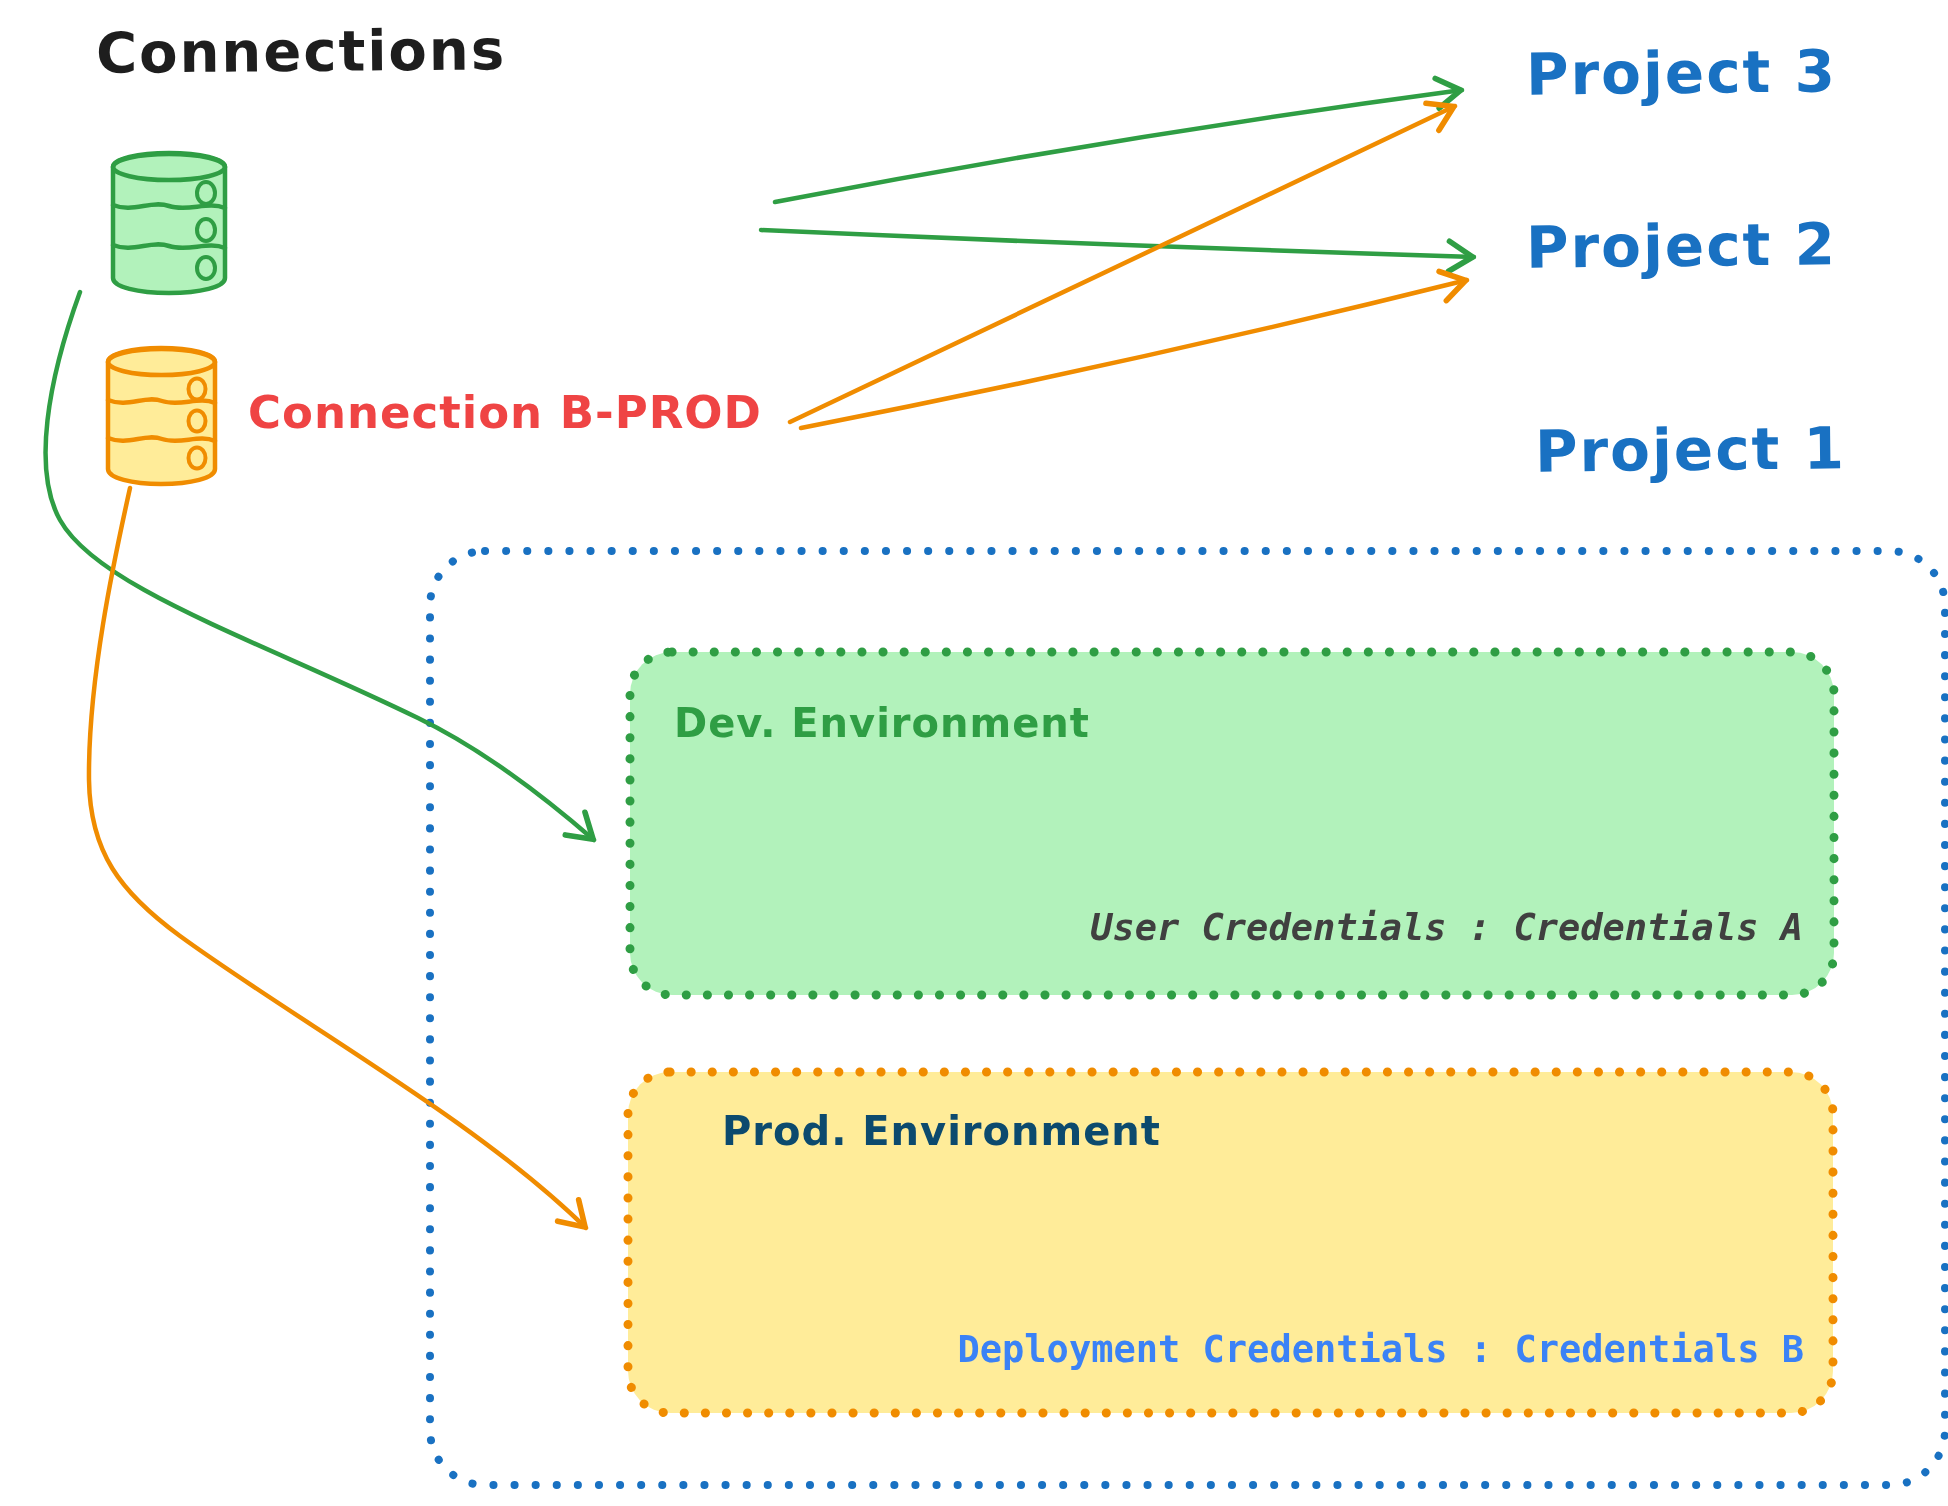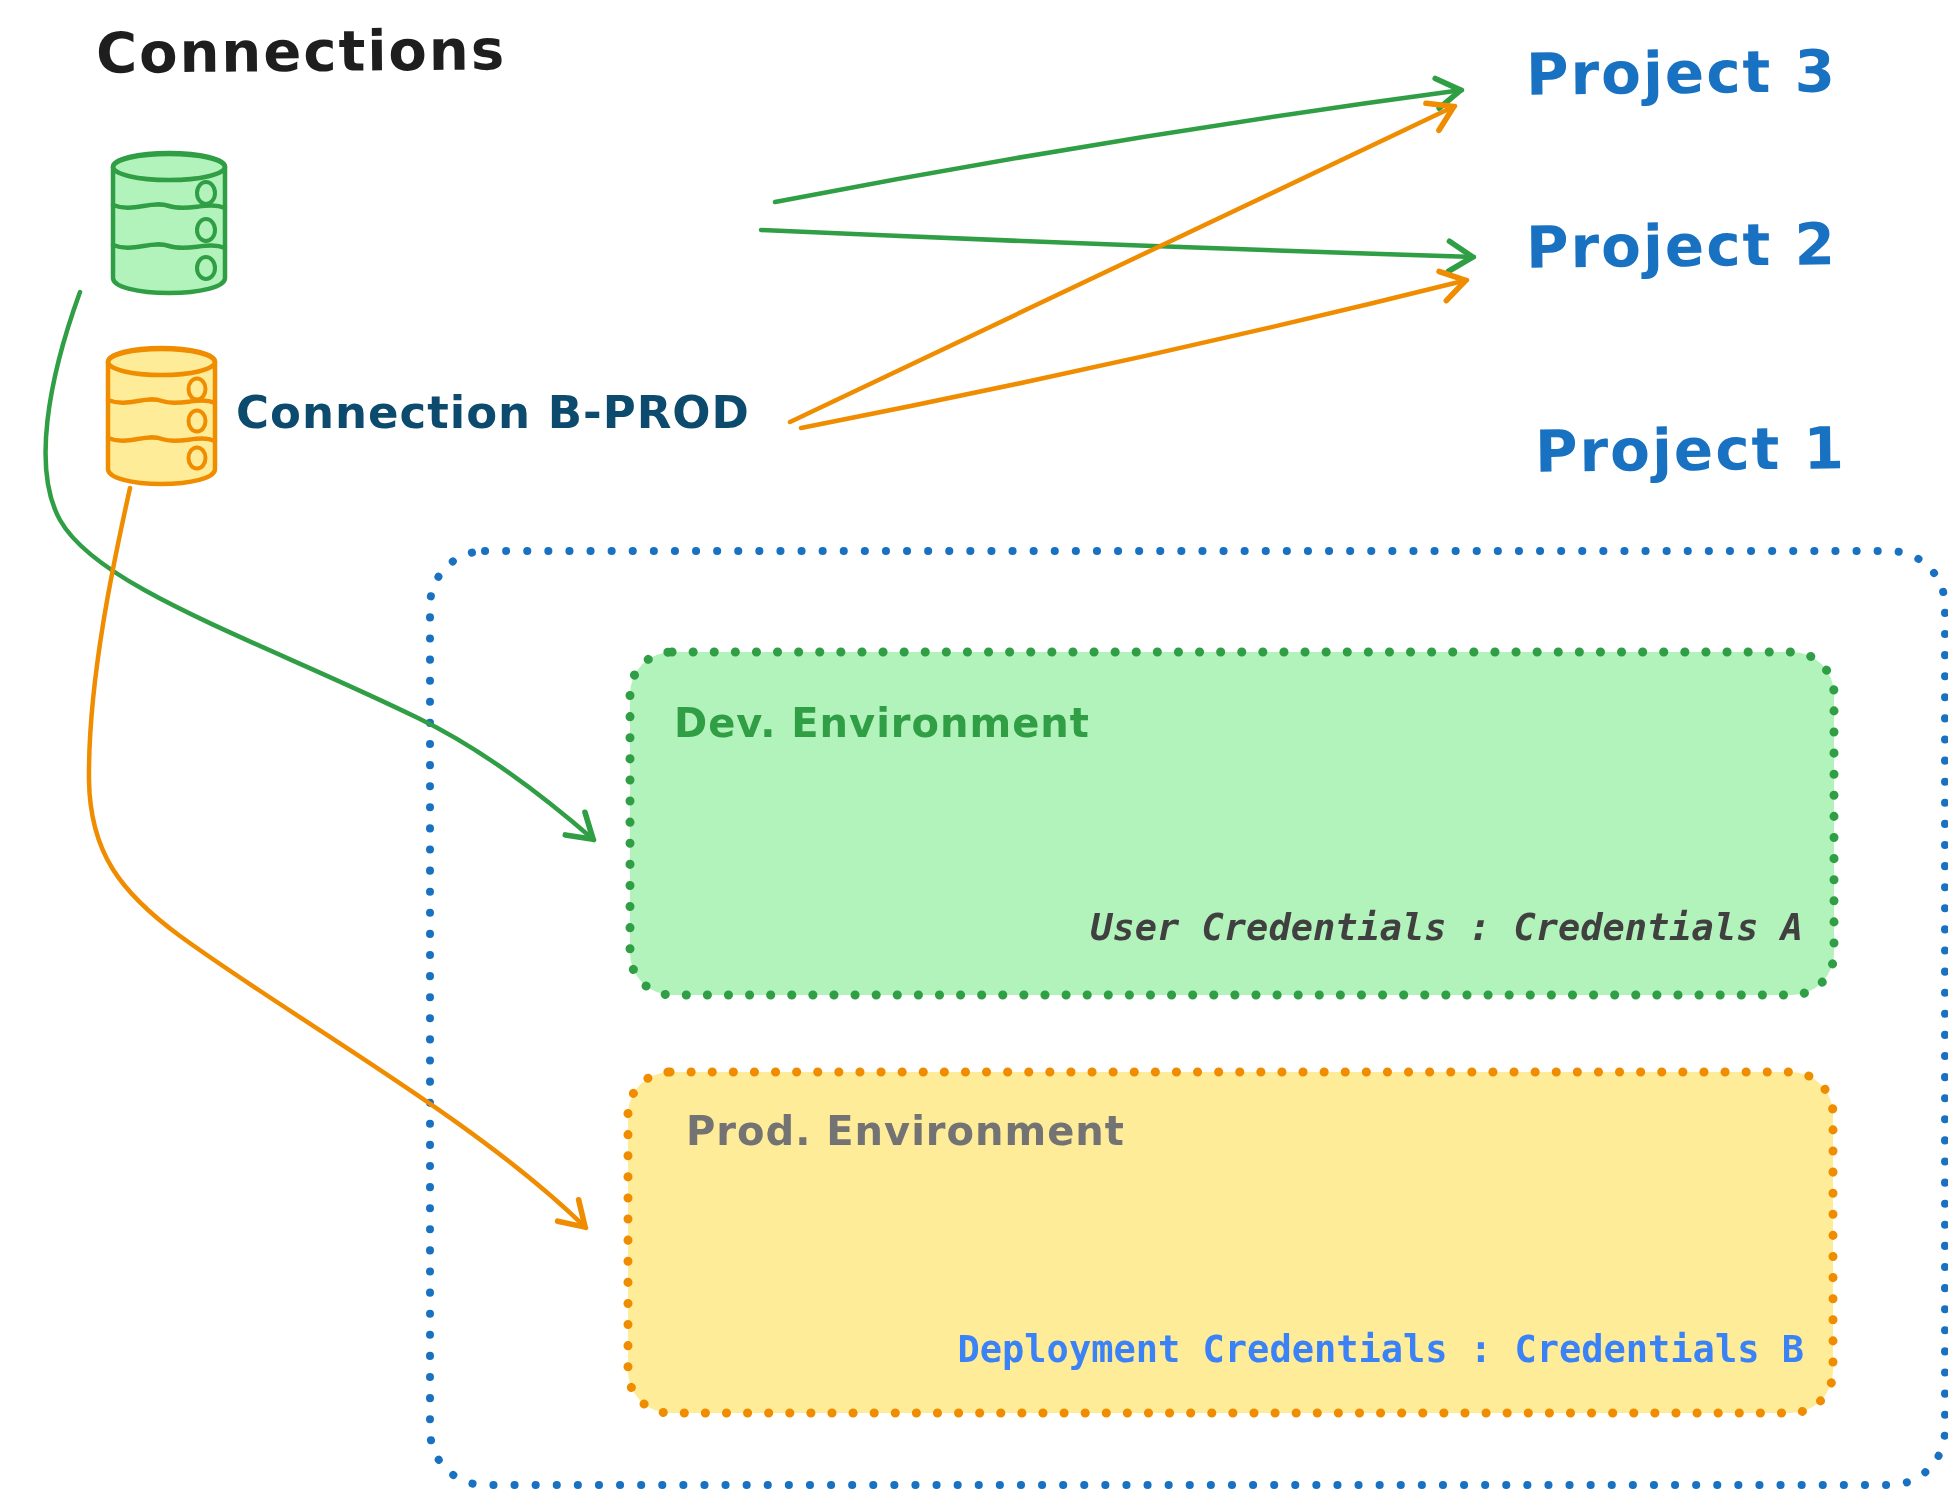--- a/index.html
+++ b/index.html
@@ -13,28 +13,28 @@
   }
   .canvas svg.underlay{position:absolute;left:0;top:0;}
   .label{position:absolute;white-space:nowrap;line-height:1;}
   .title{
     left:78px;top:24px;
     font-size:56px;font-weight:700;letter-spacing:2px;
     color:#1e1e1e;transform:rotate(-0.5deg);
   }
   .conn-label{font-size:45px;font-weight:600;letter-spacing:1px;}
   .conn-a{left:226px;top:189px;color:#2f9e44;}
-  .conn-b{left:218px;top:390px;color:#0c4a6e;}
+  .conn-b{left:230px;top:390px;color:#ef4444;}
   .project{font-size:58px;font-weight:700;letter-spacing:2px;color:#1971c2;transform:rotate(-0.6deg);}
   .project-3{left:1508px;top:44px;}
   .project-2{left:1508px;top:217px;}
   .project-1{left:1517px;top:421px;}
   .env-title{font-size:40px;font-weight:600;letter-spacing:1px;}
   .dev-title{left:656px;top:703px;color:#2f9e44;}
-  .prod-title{left:668px;top:1111px;color:#737373;}
+  .prod-title{left:704px;top:1111px;color:#0c4a6e;}
   .cred{
     font-family:"DejaVu Sans Mono","Liberation Mono",monospace;
     font-size:37px;font-weight:700;letter-spacing:0;
   }
   .cred-dev{right:163px;top:909px;color:#404040;font-style:italic;}
   .cred-prod{right:162px;top:1331px;color:#3b82f6;}
 </style>
 </head>
 <body>
 

